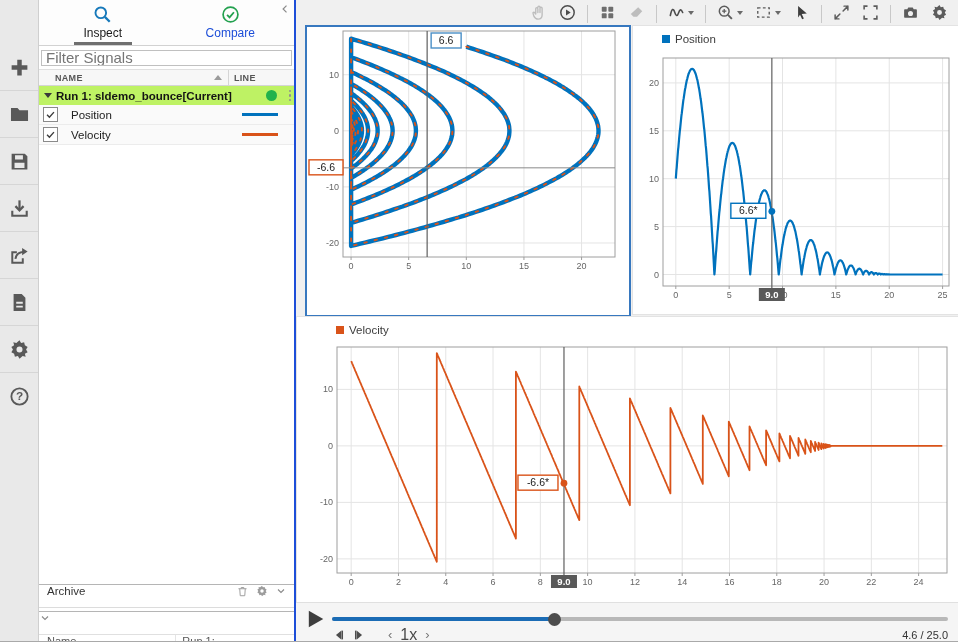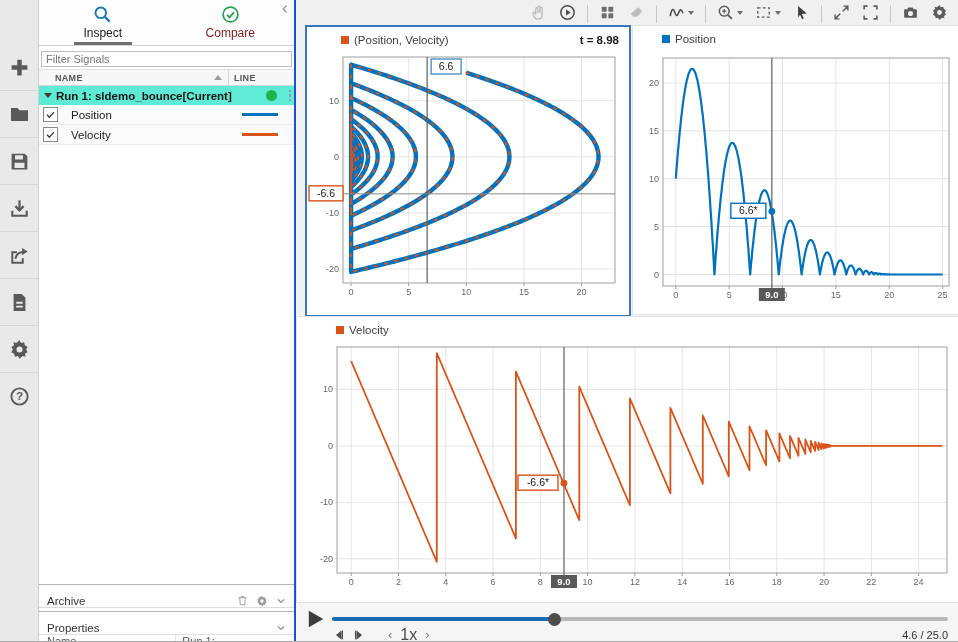--- a/index.html
+++ b/index.html
@@ -12,49 +12,49 @@
   #leftbar{left:0;top:0;width:38px;height:642px;background:#e9e9e9;border-right:1px solid #cfcfcf;}
   #leftbar .tools{margin-top:44px;}
   #leftbar .tool{height:46px;display:flex;align-items:center;justify-content:center;
                  border-bottom:1px solid #d6d6d6;cursor:pointer;}
   #leftbar .tool svg{width:21px;height:21px}
 
   
   #sidepanel{left:39px;top:0;width:255px;height:642px;background:#fff;border-right:2px solid #1d4ed8;}
   #tabs{height:45px;display:flex;border-bottom:1px solid #d2d2d2;background:#fdfdfd;position:relative}
   .tab{width:50%;display:flex;flex-direction:column;align-items:center;justify-content:center;gap:2px;cursor:pointer}
-  .tab .lbl{font-size:12px;color:#7f1d1d}
+  .tab .lbl{font-size:12px;color:#1d4ed8}
   .tab.active .lbl{color:#1a1a1a}
   .tab.active:after{content:"";position:absolute;bottom:0;width:58px;height:3px;background:#6f6f6f}
   #collapse{position:absolute;right:3px;top:3px;width:12px;height:12px;cursor:pointer}
   #filterrow{padding:3px 2px 2px 2px;border-bottom:1px solid #e0e0e0}
   #filterrow input{width:100%;box-sizing:border-box;height:16px;border:1px solid #c0c0c0;
-                   font-family:inherit;font-size:11px;padding:0 4px;color:#333;outline:none}
+                   font-family:inherit;font-size:15px;padding:0 4px;color:#333;outline:none}
   #thead{height:15px;background:#f7f7f7;border-bottom:1px solid #d5d5d5;font-size:9px;font-weight:bold;
          color:#555;display:flex;align-items:center;position:relative;letter-spacing:.3px}
   #thead .c1{padding-left:16px;flex:1}
   #thead .sort{width:0;height:0;border-left:4px solid transparent;border-right:4px solid transparent;
                border-bottom:5px solid #9a9a9a;margin-right:6px}
   #thead .div{width:1px;height:15px;background:#d5d5d5}
   #thead .c2{width:60px;padding-left:5px}
-  #runrow{height:19px;background:#5eead4;display:flex;align-items:center;font-size:11.5px;font-weight:bold;
+  #runrow{height:19px;background:#bef264;display:flex;align-items:center;font-size:11.5px;font-weight:bold;
           color:#141414;position:relative;cursor:pointer}
   #runrow .caret{width:0;height:0;border-left:4px solid transparent;border-right:4px solid transparent;
                  border-top:5px solid #3a3a3a;margin:0 4px 0 5px}
   #runrow .dot{position:absolute;right:17px;width:11px;height:11px;border-radius:50%}
   #runrow .kebab{position:absolute;right:3px;display:flex;flex-direction:column;gap:2px;cursor:pointer}
   #runrow .kebab i{width:2.5px;height:2.5px;border-radius:50%;background:#8f8f8f}
   .sigrow{height:19px;display:flex;align-items:center;background:#fafafa;border-bottom:1px solid #ececec;
           font-size:11.5px;color:#222;position:relative;cursor:pointer}
   .sigrow .cb{width:13px;height:13px;background:#fff;border:1px solid #8a8a8a;margin-left:4px;
               display:flex;align-items:center;justify-content:center;cursor:pointer}
   .sigrow .name{margin-left:13px}
   .sigrow .swatch{position:absolute;left:203px;width:36px;height:3px;cursor:pointer}
   .collhdr{position:absolute;left:0;right:0;height:22px;background:#fff;border-top:1px solid #b5b5b5;
-           border-bottom:1px solid #dcdcdc;display:flex;align-items:flex-end;font-size:11.5px;color:#333;cursor:pointer}
+           border-bottom:1px solid #dcdcdc;display:flex;align-items:flex-start;font-size:11.5px;color:#333;cursor:pointer}
   .collhdr .t{margin-left:8px;flex:1}
   .collhdr svg{margin-right:7px}
   #proprow{position:absolute;left:0;right:0;top:634px;height:8px;overflow:hidden;border-top:1px solid #e0e0e0;
            font-size:11px;color:#555;display:flex}
   #proprow .pc1{width:130px;padding-left:8px;border-right:1px solid #e4e4e4}
   #proprow .pc2{padding-left:6px}
 
   
   #main{left:296px;top:0;width:662px;height:642px;background:#f0f0f0;}
   #ptoolbar{position:absolute;top:0;right:6px;height:27px;display:flex;align-items:center;gap:4px}
@@ -309,21 +309,20 @@
         <use href="#ic-trash"></use>
       </svg>
     <svg width="12" height="12" color="#9c9c9c" fill="#9c9c9c">
         <use href="#ic-gear"></use>
       </svg>
     <svg width="12" height="12" color="#8a8a8a">
         <use href="#ic-chevd"></use>
       </svg>
   </div>
   <div class="collhdr" style="top:611px">
-    <span class="t">Properties</span>
     <svg width="12" height="12" color="#8a8a8a">
         <use href="#ic-chevd"></use>
       </svg>
   </div>
   <div id="proprow">
     <span class="pc1">Name</span>
     <span class="pc2">Run 1: sldemo_bounce</span>
   </div>
 </div>
 
@@ -394,25 +393,20 @@
         </svg>
       </div>
     <div class="tbtn">
         <svg fill="#5c5c5c">
           <use href="#ic-gear"></use>
         </svg>
       </div>
   </div>
 
   <div id="panel-xy" class="plotpanel">
-    <div class="phead">
-      <span class="sq" id="xysq" style="background: rgb(217, 83, 25);"></span>
-      <span>(Position, Velocity)</span>
-      <span class="tlab">t = 8.98</span>
-    </div>
     <svg id="svg-xy" width="318" height="256">
         <line x1="44.067796610169495" x2="44.067796610169495" y1="4" y2="230" stroke="#e4e4e4"></line>
         <line x1="101.69491525423729" x2="101.69491525423729" y1="4" y2="230" stroke="#e4e4e4"></line>
         <line x1="159.3220338983051" x2="159.3220338983051" y1="4" y2="230" stroke="#e4e4e4"></line>
         <line x1="216.94915254237287" x2="216.94915254237287" y1="4" y2="230" stroke="#e4e4e4"></line>
         <line x1="274.57627118644064" x2="274.57627118644064" y1="4" y2="230" stroke="#e4e4e4"></line>
         <line x1="36" x2="308" y1="215.98014888337468" y2="215.98014888337468" stroke="#e4e4e4"></line>
         <line x1="36" x2="308" y1="159.90074441687347" y2="159.90074441687347" stroke="#e4e4e4"></line>
         <line x1="36" x2="308" y1="103.82133995037222" y2="103.82133995037222" stroke="#e4e4e4"></line>
         <line x1="36" x2="308" y1="47.741935483870975" y2="47.741935483870975" stroke="#e4e4e4"></line>

